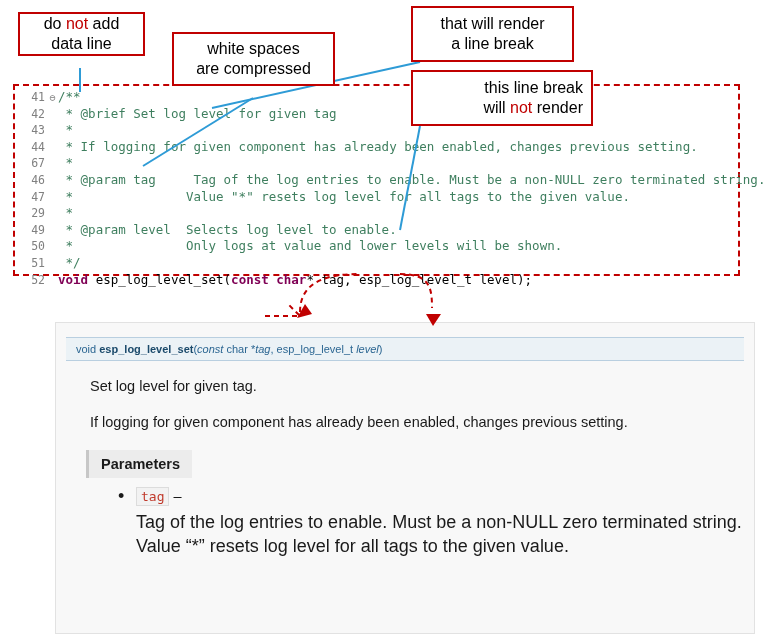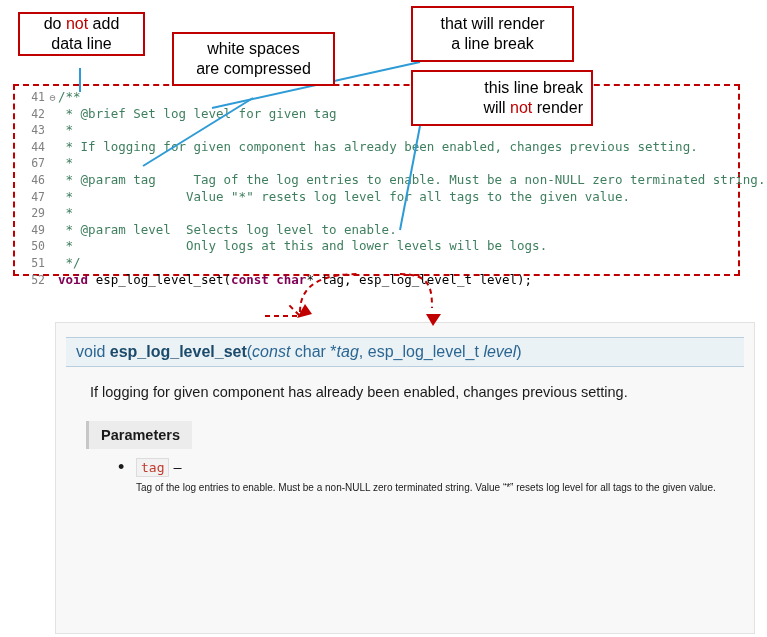--- a/index.html
+++ b/index.html
@@ -154,21 +154,21 @@
     z-index: 3;
     font-family: "Liberation Sans", sans-serif;
     overflow: hidden;
   }
   #doc-signature {
     margin: 14px 10px 0 10px;
     background: #ebf2f6;
     border-top: 1px solid #b9cfe0;
     border-bottom: 1px solid #b9cfe0;
     padding: 5px 10px;
-    font-size: 16px;
+    font-size: 11px;
     color: #2b6692;
     font-family: "Liberation Sans", sans-serif;
   }
   #doc-signature .fn {
     font-weight: bold;
     color: #1b4a6b;
   }
   #doc-signature .kw {
     font-style: italic;
     color: #2b6692;
@@ -218,21 +218,21 @@
     color: #c0392b;
     background: #f2f2f2;
     border: 1px solid #dcdcdc;
     padding: 1px 4px;
   }
   .param-dash {
     color: #1a1a1a;
   }
   .param-desc {
     margin: 6px 0 0 0;
-    font-size: 10px;
+    font-size: 18px;
     line-height: 1.35;
     color: #1a1a1a;
   }
 </style>
 </head>
 <body>
 
 <svg id="leader-lines">
   <line x1="80" y1="68" x2="80" y2="92" stroke="#2e9bd6" stroke-width="2"></line>
   <line x1="253" y1="98" x2="143" y2="166" stroke="#2e9bd6" stroke-width="2"></line>
@@ -264,39 +264,40 @@
   <div id="code-lines">
       <div class="code-row"><span class="gutter">41</span><span class="fold">⊖</span><span class="code-text"><span>/**</span></span></div>
       <div class="code-row"><span class="gutter">42</span><span class="fold"></span><span class="code-text"><span> * @brief Set log level for given tag</span></span></div>
       <div class="code-row"><span class="gutter">43</span><span class="fold"></span><span class="code-text"><span> *</span></span></div>
       <div class="code-row"><span class="gutter">44</span><span class="fold"></span><span class="code-text"><span> * If logging for given component has already been enabled, changes previous setting.</span></span></div>
       <div class="code-row"><span class="gutter">67</span><span class="fold"></span><span class="code-text"><span> *</span></span></div>
       <div class="code-row"><span class="gutter">46</span><span class="fold"></span><span class="code-text"><span> * @param tag     Tag of the log entries to enable. Must be a non-NULL zero terminated string.</span></span></div>
       <div class="code-row"><span class="gutter">47</span><span class="fold"></span><span class="code-text"><span> *               Value "*" resets log level for all tags to the given value.</span></span></div>
       <div class="code-row"><span class="gutter">29</span><span class="fold"></span><span class="code-text"><span> *</span></span></div>
       <div class="code-row"><span class="gutter">49</span><span class="fold"></span><span class="code-text"><span> * @param level  Selects log level to enable.</span></span></div>
-      <div class="code-row"><span class="gutter">50</span><span class="fold"></span><span class="code-text"><span> *               Only logs at this and lower levels will be logs.</span></span></div>
+      <div class="code-row"><span class="gutter">50</span><span class="fold"></span><span class="code-text"><span> *               Only logs at value and lower levels will be shown.</span></span></div>
       <div class="code-row"><span class="gutter">51</span><span class="fold"></span><span class="code-text"><span> */</span></span></div>
       <div class="code-row"><span class="gutter">52</span><span class="fold"></span><span class="code-text"><span class="kw">void </span><span class="plain">esp_log_level_set(</span><span class="kw">const char</span><span class="plain">* tag, esp_log_level_t level);</span></span></div>
     </div>
 </div>
 
 <svg id="connectors">
   <path d="M 300 42 C 300 10 330 4 360 4" stroke="#c00000" stroke-width="2" fill="none" stroke-dasharray="5,4"></path>
   <path d="M 265 46 L 300 46 L 288 34" stroke="#c00000" stroke-width="2" fill="none" stroke-dasharray="5,4"></path>
   <path d="M 400 4 C 430 4 432 18 432 38" stroke="#c00000" stroke-width="2" fill="none" stroke-dasharray="5,4"></path>
   <polygon points="297,48 312,44 305,34" fill="#c00000"></polygon>
   <polygon points="426,44 441,44 433,56" fill="#c00000"></polygon>
 </svg>
 
 <div id="doc-panel">
   <div id="doc-signature">
     <span>void </span><span class="fn">esp_log_level_set</span><span>(</span><span class="kw">const</span><span> char *</span><span class="param">tag</span><span>, </span><span>esp_log_level_t </span><span class="param">level</span><span>)</span>
   </div>
 
+  <p class="doc-para">Set log level for given tag.</p>
   <p class="doc-para">If logging for given component has already been enabled, changes previous setting.</p>
 
   <div id="params-header">Parameters</div>
 
   <ul id="param-list">
       <li class="param-item"><span class="param-name">tag</span><span class="param-dash"> – </span><div class="param-desc">Tag of the log entries to enable. Must be a non-NULL zero terminated string. Value “*” resets log level for all tags to the given value.</div></li>
     </ul>
 </div>
 
 </body></html>

